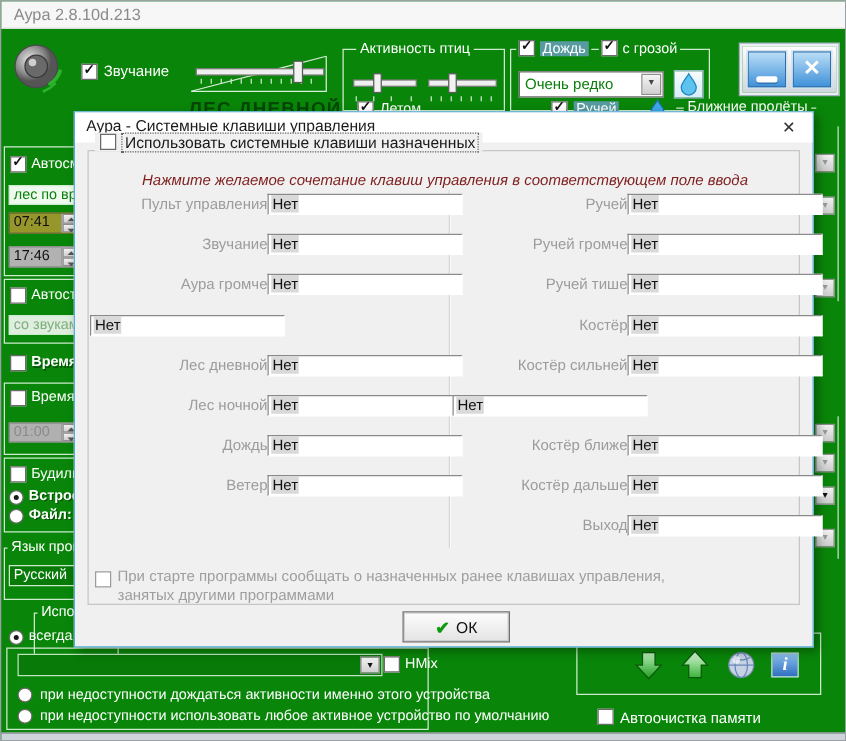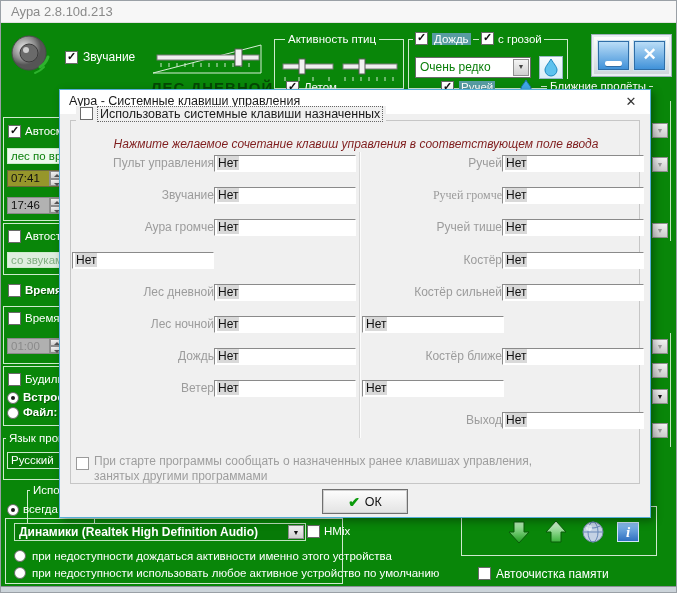--- a/index.html
+++ b/index.html
@@ -33,21 +33,21 @@
   .dlg-title .t{position:absolute;left:9px;top:4px;font-size:12.5px;color:#1a1a1a;}
   .dlg-close{position:absolute;right:8px;top:2px;width:22px;height:20px;text-align:center;line-height:20px;
              font-size:13px;color:#333;cursor:default;}
   .fieldset{position:absolute;left:10px;top:30px;width:570px;height:364px;border:1px solid #c6c6c6;box-sizing:border-box;}
   .fs-cap{position:absolute;left:16px;top:16px;height:15px;background:#f0f0f0;padding:0 4px;z-index:2;}
   .fs-cap .txt{font-size:12.5px;color:#1a1a1a;outline:1px dotted #666;padding:0 2px;}
   .hint{position:absolute;left:20px;top:47px;width:552px;text-align:center;font-style:italic;color:#7f1d1d;font-size:12px;}
   .hk-col{position:absolute;top:64px;}
   .hk-row{position:absolute;display:flex;height:18px;align-items:center;}
   .hk-label{text-align:right;color:#9c9c9c;font-size:12px;white-space:nowrap;}
-  .hk-field{width:142px;height:17px;background:#fff;border:1px solid;border-color:#8a8a8a #ffffff #ffffff #8a8a8a;
+  .hk-field{width:156px;height:17px;background:#fff;border:1px solid;border-color:#8a8a8a #ffffff #ffffff #8a8a8a;
             box-sizing:border-box;padding:1px 2px;line-height:13px;}
   .hk-val{background:#d9d9d9;color:#111;font-size:12px;padding:0 1px;}
   .divider{position:absolute;left:299px;top:62px;width:1px;height:286px;background:#d6d6d6;border-right:1px solid #fdfdfd;}
   .notify-label{position:absolute;left:34px;top:364px;width:482px;color:#9e9e9e;font-size:12px;line-height:15px;}
   .okbtn{position:absolute;left:262px;top:399px;width:86px;height:25px;background:linear-gradient(#fdfdfd,#e3e3e3);
          border:1px solid #707070;box-shadow:0 0 0 1px #cfcfcf inset;box-sizing:border-box;
          display:flex;align-items:center;justify-content:center;gap:5px;}
   .okbtn .chk{color:#0b9a0b;font-weight:bold;font-size:14px;}
   .okbtn .lbl{color:#111;font-size:12.5px;}
   
@@ -267,21 +267,20 @@
   <span class="stub" style="left:651px;top:122px;">▼</span>
   <span class="stub" style="left:651px;top:156px;">▼</span>
   <span class="stub" style="left:651px;top:222px;">▼</span>
   <span class="stub" style="left:651px;top:338px;">▼</span>
   <span class="stub" style="left:651px;top:362px;">▼</span>
   <span class="stub" style="left:651px;top:388px;color:#111;">▼</span>
   <span class="stub" style="left:651px;top:422px;">▼</span>
 
   <div class="panel" style="left:4px;top:517px;width:338px;height:66px;">
     <div class="devcombo">
-      <span>Динамики (Realtek High Definition Audio)</span>
       <span class="combo-btn" style="color:#111;">▼</span>
     </div>
     <div class="radline" style="left:8px;top:31px;">
       <span class="rdot"></span>
       <span>при недоступности дождаться активности именно этого устройства</span>
     </div>
     <div class="radline" style="left:8px;top:48px;">
       <span class="rdot"></span>
       <span>при недоступности использовать любое активное устройство по умолчанию</span>
     </div>
@@ -378,21 +377,21 @@
           <div class="hk-field"><span class="hk-val">Нет</span></div>
         </div>
     </div>
 
     <div class="hk-col" style="left:302px;width:284px;">
       <div class="hk-row" style="top:0px;">
           <span class="hk-label" style="flex:0 0 140px;">Ручей</span>
           <div class="hk-field"><span class="hk-val">Нет</span></div>
         </div>
       <div class="hk-row" style="top:32px;">
-          <span class="hk-label" style="flex:0 0 140px;font-family:Liberation Serif, serif;">Ручей громче</span>
+          <span class="hk-label" style="flex:0 0 140px;">Ручей громче</span>
           <div class="hk-field"><span class="hk-val">Нет</span></div>
         </div>
       <div class="hk-row" style="top:64px;">
           <span class="hk-label" style="flex:0 0 140px;">Ручей тише</span>
           <div class="hk-field"><span class="hk-val">Нет</span></div>
         </div>
       <div class="hk-row" style="top:97px;">
           <span class="hk-label" style="flex:0 0 140px;">Костёр</span>
           <div class="hk-field"><span class="hk-val">Нет</span></div>
         </div>
@@ -401,20 +400,21 @@
           <div class="hk-field"><span class="hk-val">Нет</span></div>
         </div>
       <div class="hk-row" style="top:161px;">
           <div class="hk-field"><span class="hk-val">Нет</span></div>
         </div>
       <div class="hk-row" style="top:193px;">
           <span class="hk-label" style="flex:0 0 140px;">Костёр ближе</span>
           <div class="hk-field"><span class="hk-val">Нет</span></div>
         </div>
       <div class="hk-row" style="top:225px;">
+          <span class="hk-label" style="flex:0 0 140px;">Костёр дальше</span>
           <div class="hk-field"><span class="hk-val">Нет</span></div>
         </div>
       <div class="hk-row" style="top:257px;">
           <span class="hk-label" style="flex:0 0 140px;">Выход</span>
           <div class="hk-field"><span class="hk-val">Нет</span></div>
         </div>
     </div>
 
     <span class="cb" style="left:16px;top:367px;border-color:#9a9a9a;"></span>
     <div class="notify-label">При старте программы сообщать о назначенных ранее клавишах управления, занятых другими программами</div>

